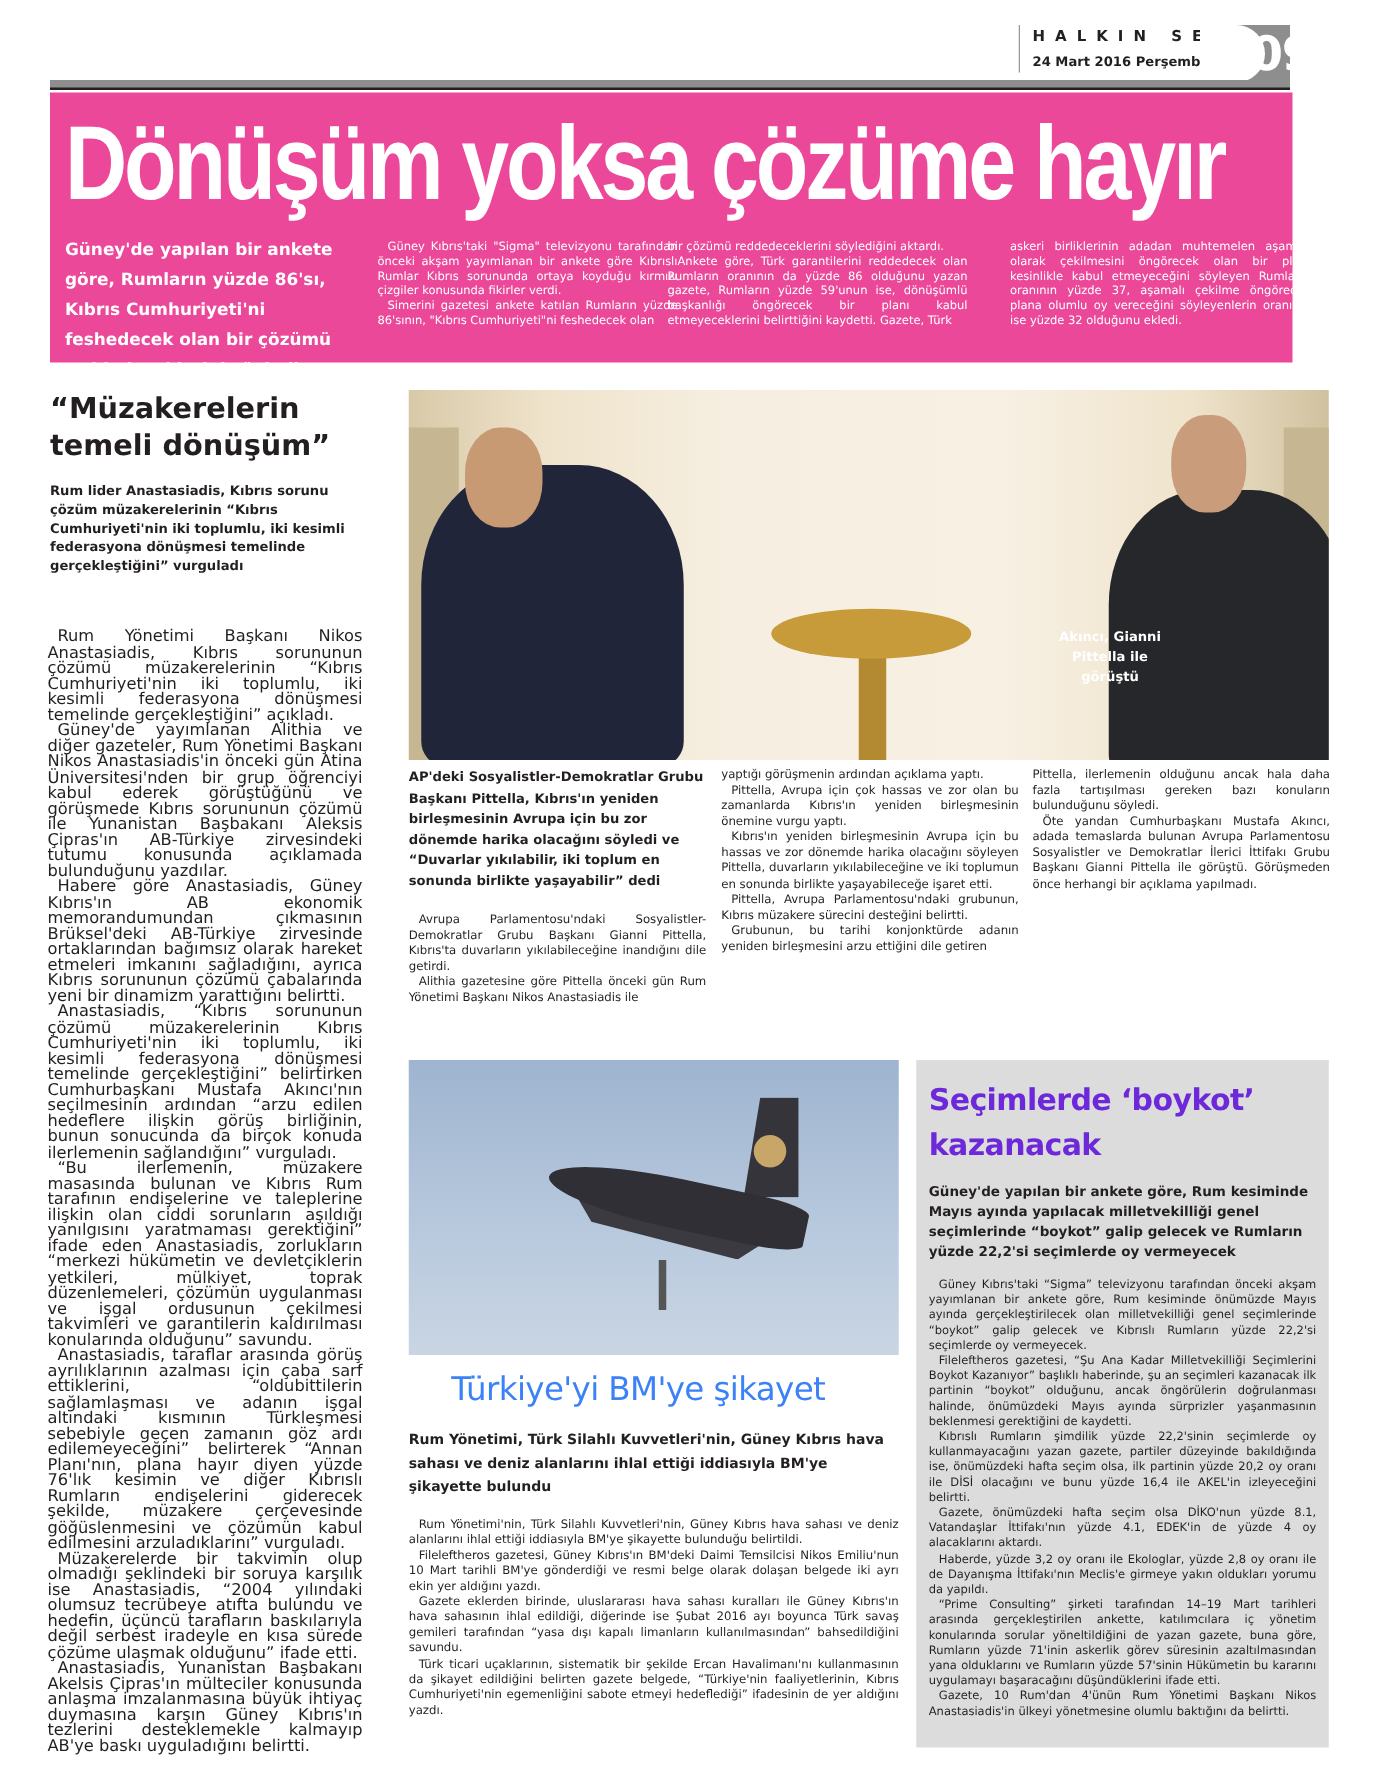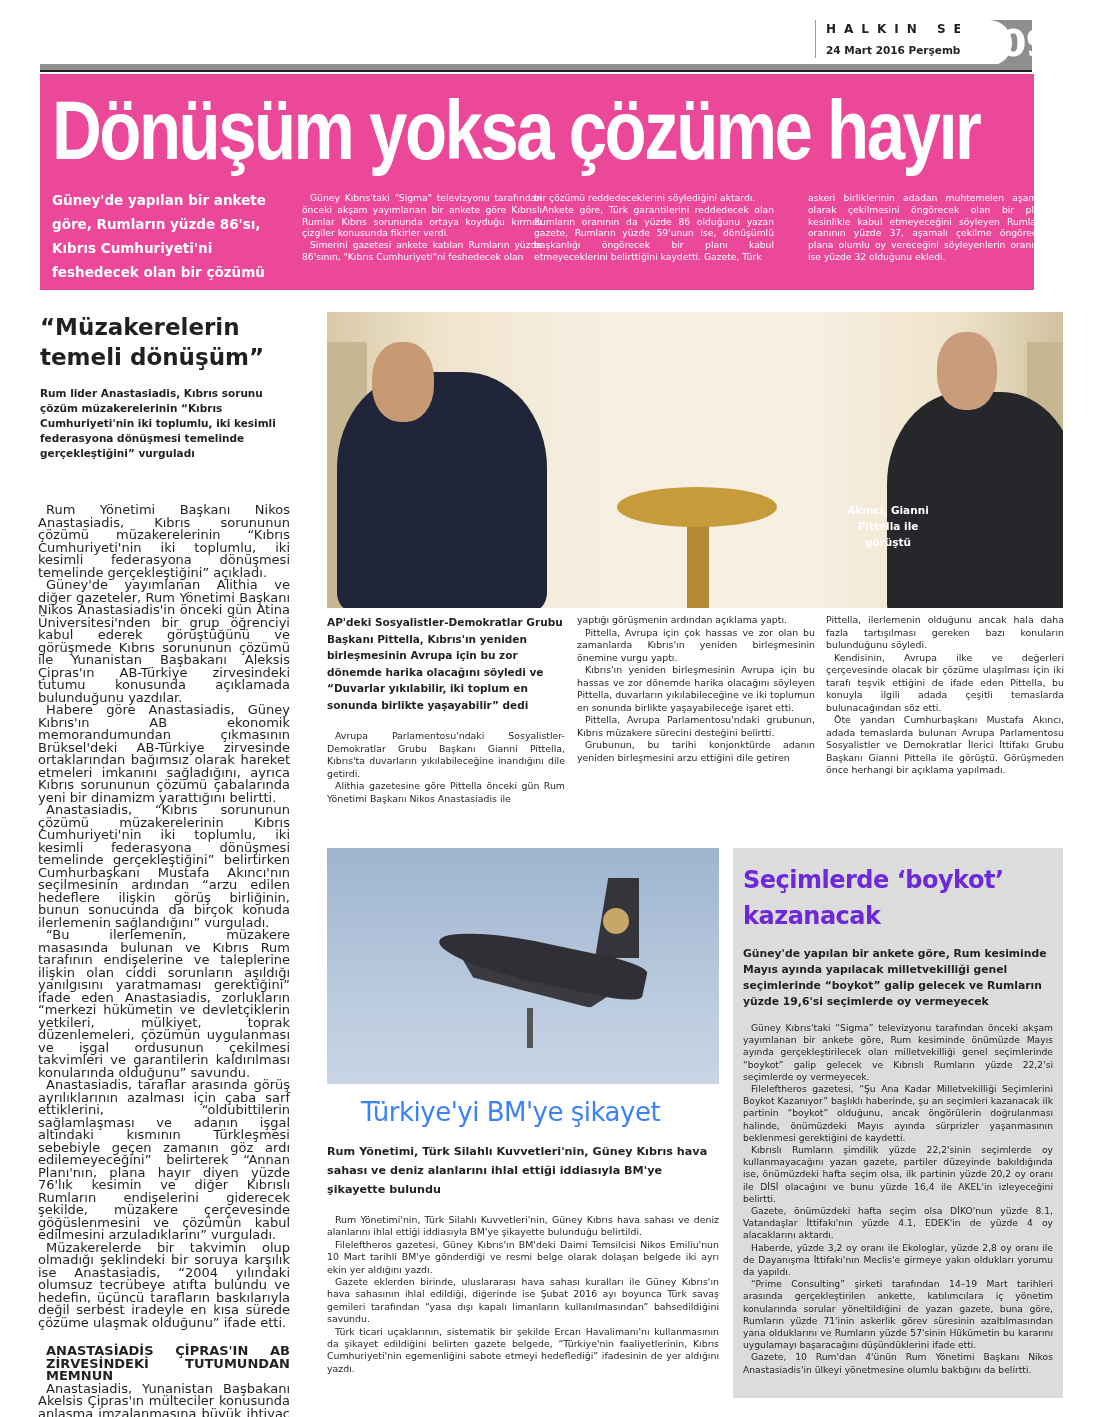--- a/index.html
+++ b/index.html
@@ -107,21 +107,20 @@
 <h2 class="left-title">“Müzakerelerin temeli dönüşüm”</h2>
 <div class="left-subhead">Rum lider Anastasiadis, Kıbrıs sorunu çözüm müzakerelerinin “Kıbrıs Cumhuriyeti'nin iki toplumlu, iki kesimli federasyona dönüşmesi temelinde gerçekleştiğini” vurguladı</div>
 <div class="left-body">
   <p>Rum Yönetimi Başkanı Nikos Anastasiadis, Kıbrıs sorununun çözümü müzakerelerinin “Kıbrıs Cumhuriyeti'nin iki toplumlu, iki kesimli federasyona dönüşmesi temelinde gerçekleştiğini” açıkladı.</p>
   <p>Güney'de yayımlanan Alithia ve diğer gazeteler, Rum Yönetimi Başkanı Nikos Anastasiadis'in önceki gün Atina Üniversitesi'nden bir grup öğrenciyi kabul ederek görüştüğünü ve görüşmede Kıbrıs sorununun çözümü ile Yunanistan Başbakanı Aleksis Çipras'ın AB-Türkiye zirvesindeki tutumu konusunda açıklamada bulunduğunu yazdılar.</p>
   <p>Habere göre Anastasiadis, Güney Kıbrıs'ın AB ekonomik memorandumundan çıkmasının Brüksel'deki AB-Türkiye zirvesinde ortaklarından bağımsız olarak hareket etmeleri imkanını sağladığını, ayrıca Kıbrıs sorununun çözümü çabalarında yeni bir dinamizm yarattığını belirtti.</p>
   <p>Anastasiadis, “Kıbrıs sorununun çözümü müzakerelerinin Kıbrıs Cumhuriyeti'nin iki toplumlu, iki kesimli federasyona dönüşmesi temelinde gerçekleştiğini” belirtirken Cumhurbaşkanı Mustafa Akıncı'nın seçilmesinin ardından “arzu edilen hedeflere ilişkin görüş birliğinin, bunun sonucunda da birçok konuda ilerlemenin sağlandığını” vurguladı.</p>
   <p>“Bu ilerlemenin, müzakere masasında bulunan ve Kıbrıs Rum tarafının endişelerine ve taleplerine ilişkin olan ciddi sorunların aşıldığı yanılgısını yaratmaması gerektiğini” ifade eden Anastasiadis, zorlukların “merkezi hükümetin ve devletçiklerin yetkileri, mülkiyet, toprak düzenlemeleri, çözümün uygulanması ve işgal ordusunun çekilmesi takvimleri ve garantilerin kaldırılması konularında olduğunu” savundu.</p>
   <p>Anastasiadis, taraflar arasında görüş ayrılıklarının azalması için çaba sarf ettiklerini, “oldubittilerin sağlamlaşması ve adanın işgal altındaki kısmının Türkleşmesi sebebiyle geçen zamanın göz ardı edilemeyeceğini” belirterek “Annan Planı'nın, plana hayır diyen yüzde 76'lık kesimin ve diğer Kıbrıslı Rumların endişelerini giderecek şekilde, müzakere çerçevesinde göğüslenmesini ve çözümün kabul edilmesini arzuladıklarını” vurguladı.</p>
   <p>Müzakerelerde bir takvimin olup olmadığı şeklindeki bir soruya karşılık ise Anastasiadis, “2004 yılındaki olumsuz tecrübeye atıfta bulundu ve hedefin, üçüncü tarafların baskılarıyla değil serbest iradeyle en kısa sürede çözüme ulaşmak olduğunu” ifade etti.</p>
-  <p class="sec-head">ANASTASİADİS ÇİPRAS'IN AB ZİRVESİNDEKİ TUTUMUNDAN MEMNUN</p>
   <p>Anastasiadis, Yunanistan Başbakanı Akelsis Çipras'ın mülteciler konusunda anlaşma imzalanmasına büyük ihtiyaç duymasına karşın Güney Kıbrıs'ın tezlerini desteklemekle kalmayıp AB'ye baskı uyguladığını belirtti.</p>
 </div>
 
 <div class="photo1">
   <div class="chair-l"></div>
   <div class="chair-r"></div>
   <div class="man-left"></div>
   <div class="head-left"></div>
   <div class="man-right"></div>
   <div class="head-right"></div>
@@ -137,21 +136,20 @@
 </div>
 <div class="duv-col c2">
   <p style="text-indent:0">yaptığı görüşmenin ardından açıklama yaptı.</p>
   <p>Pittella, Avrupa için çok hassas ve zor olan bu zamanlarda Kıbrıs'ın yeniden birleşmesinin önemine vurgu yaptı.</p>
   <p>Kıbrıs'ın yeniden birleşmesinin Avrupa için bu hassas ve zor dönemde harika olacağını söyleyen Pittella, duvarların yıkılabileceğine ve iki toplumun en sonunda birlikte yaşayabileceğe işaret etti.</p>
   <p>Pittella, Avrupa Parlamentosu'ndaki grubunun, Kıbrıs müzakere sürecini desteğini belirtti.</p>
   <p>Grubunun, bu tarihi konjonktürde adanın yeniden birleşmesini arzu ettiğini dile getiren</p>
 </div>
 <div class="duv-col c3">
   <p style="text-indent:0">Pittella, ilerlemenin olduğunu ancak hala daha fazla tartışılması gereken bazı konuların bulunduğunu söyledi.</p>
-  <p>Kendisinin, Avrupa ilke ve değerleri çerçevesinde olacak bir çözüme ulaşılması için iki tarafı teşvik ettiğini de ifade eden Pittella, bu konuyla ilgili adada çeşitli temaslarda bulunacağından söz etti.</p>
   <p>Öte yandan Cumhurbaşkanı Mustafa Akıncı, adada temaslarda bulunan Avrupa Parlamentosu Sosyalistler ve Demokratlar İlerici İttifakı Grubu Başkanı Gianni Pittella ile görüştü. Görüşmeden önce herhangi bir açıklama yapılmadı.</p>
 </div>
 
 <div class="photo2">
   <div class="jet-tail"></div>
   <div class="jet-emblem"></div>
   <div class="jet-wing"></div>
   <div class="jet-body"></div>
   <div class="jet-gear"></div>
 </div>
@@ -160,21 +158,21 @@
 <div class="sik-subhead">Rum Yönetimi, Türk Silahlı Kuvvetleri'nin, Güney Kıbrıs hava sahası ve deniz alanlarını ihlal ettiği iddiasıyla BM'ye şikayette bulundu</div>
 <div class="sik-body">
   <p>Rum Yönetimi'nin, Türk Silahlı Kuvvetleri'nin, Güney Kıbrıs hava sahası ve deniz alanlarını ihlal ettiği iddiasıyla BM'ye şikayette bulunduğu belirtildi.</p>
   <p>Fileleftheros gazetesi, Güney Kıbrıs'ın BM'deki Daimi Temsilcisi Nikos Emiliu'nun 10 Mart tarihli BM'ye gönderdiği ve resmi belge olarak dolaşan belgede iki ayrı ekin yer aldığını yazdı.</p>
   <p>Gazete eklerden birinde, uluslararası hava sahası kuralları ile Güney Kıbrıs'ın hava sahasının ihlal edildiği, diğerinde ise Şubat 2016 ayı boyunca Türk savaş gemileri tarafından “yasa dışı kapalı limanların kullanılmasından” bahsedildiğini savundu.</p>
   <p>Türk ticari uçaklarının, sistematik bir şekilde Ercan Havalimanı'nı kullanmasının da şikayet edildiğini belirten gazete belgede, “Türkiye'nin faaliyetlerinin, Kıbrıs Cumhuriyeti'nin egemenliğini sabote etmeyi hedeflediği” ifadesinin de yer aldığını yazdı.</p>
 </div>
 
 <div class="boy-box">
   <h2 class="boy-title">Seçimlerde ‘boykot’ kazanacak</h2>
-  <div class="boy-subhead">Güney'de yapılan bir ankete göre, Rum kesiminde Mayıs ayında yapılacak milletvekilliği genel seçimlerinde “boykot” galip gelecek ve Rumların yüzde 19,6'si seçimlerde oy vermeyecek</div>
+  <div class="boy-subhead">Güney'de yapılan bir ankete göre, Rum kesiminde Mayıs ayında yapılacak milletvekilliği genel seçimlerinde “boykot” galip gelecek ve Rumların yüzde 22,2'si seçimlerde oy vermeyecek</div>
   <div class="boy-body">
     <p>Güney Kıbrıs'taki “Sigma” televizyonu tarafından önceki akşam yayımlanan bir ankete göre, Rum kesiminde önümüzde Mayıs ayında gerçekleştirilecek olan milletvekilliği genel seçimlerinde “boykot” galip gelecek ve Kıbrıslı Rumların yüzde 22,2'si seçimlerde oy vermeyecek.</p>
     <p>Fileleftheros gazetesi, “Şu Ana Kadar Milletvekilliği Seçimlerini Boykot Kazanıyor” başlıklı haberinde, şu an seçimleri kazanacak ilk partinin “boykot” olduğunu, ancak öngörülerin doğrulanması halinde, önümüzdeki Mayıs ayında sürprizler yaşanmasının beklenmesi gerektiğini de kaydetti.</p>
     <p>Kıbrıslı Rumların şimdilik yüzde 22,2'sinin seçimlerde oy kullanmayacağını yazan gazete, partiler düzeyinde bakıldığında ise, önümüzdeki hafta seçim olsa, ilk partinin yüzde 20,2 oy oranı ile DİSİ olacağını ve bunu yüzde 16,4 ile AKEL'in izleyeceğini belirtti.</p>
     <p>Gazete, önümüzdeki hafta seçim olsa DİKO'nun yüzde 8.1, Vatandaşlar İttifakı'nın yüzde 4.1, EDEK'in de yüzde 4 oy alacaklarını aktardı.</p>
     <p>Haberde, yüzde 3,2 oy oranı ile Ekologlar, yüzde 2,8 oy oranı ile de Dayanışma İttifakı'nın Meclis'e girmeye yakın oldukları yorumu da yapıldı.</p>
     <p>“Prime Consulting” şirketi tarafından 14–19 Mart tarihleri arasında gerçekleştirilen ankette, katılımcılara iç yönetim konularında sorular yöneltildiğini de yazan gazete, buna göre, Rumların yüzde 71'inin askerlik görev süresinin azaltılmasından yana olduklarını ve Rumların yüzde 57'sinin Hükümetin bu kararını uygulamayı başaracağını düşündüklerini ifade etti.</p>
     <p>Gazete, 10 Rum'dan 4'ünün Rum Yönetimi Başkanı Nikos Anastasiadis'in ülkeyi yönetmesine olumlu baktığını da belirtti.</p>
   </div>
 </div>

